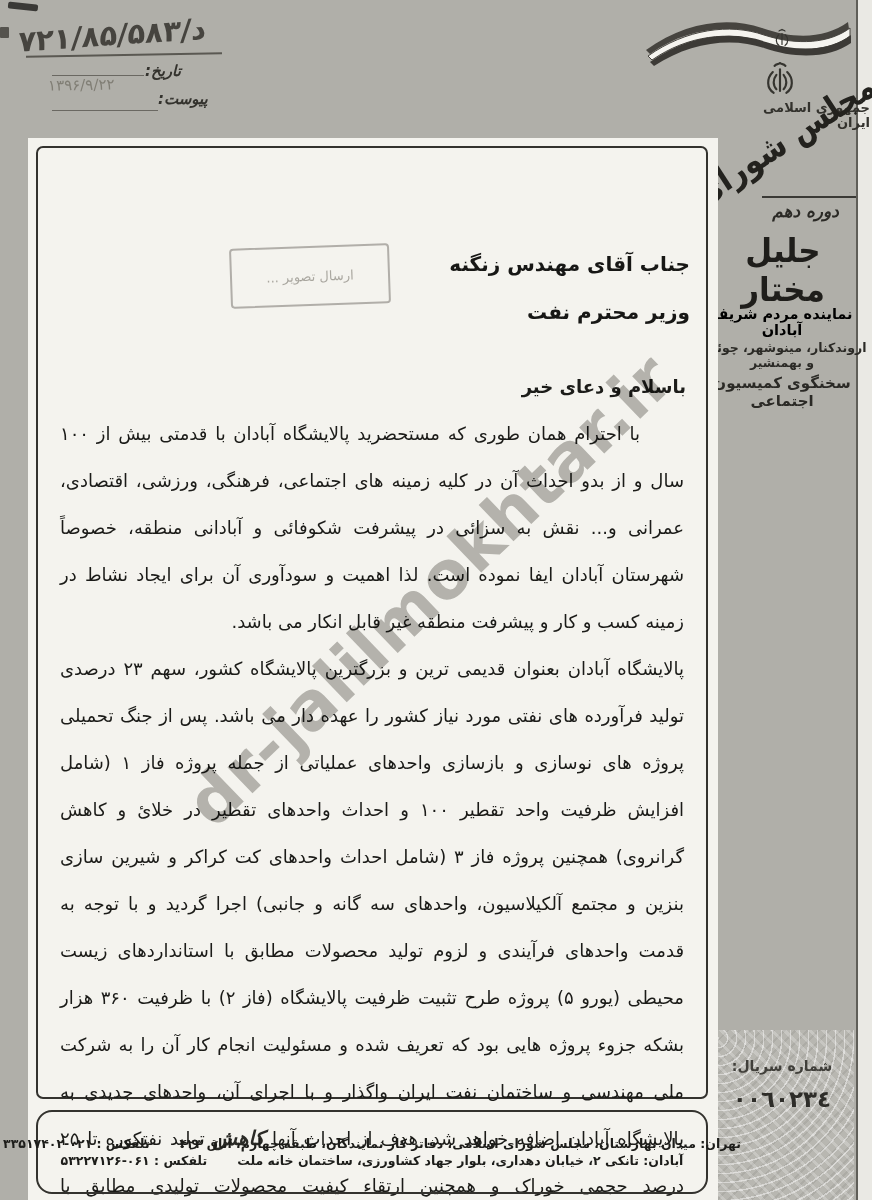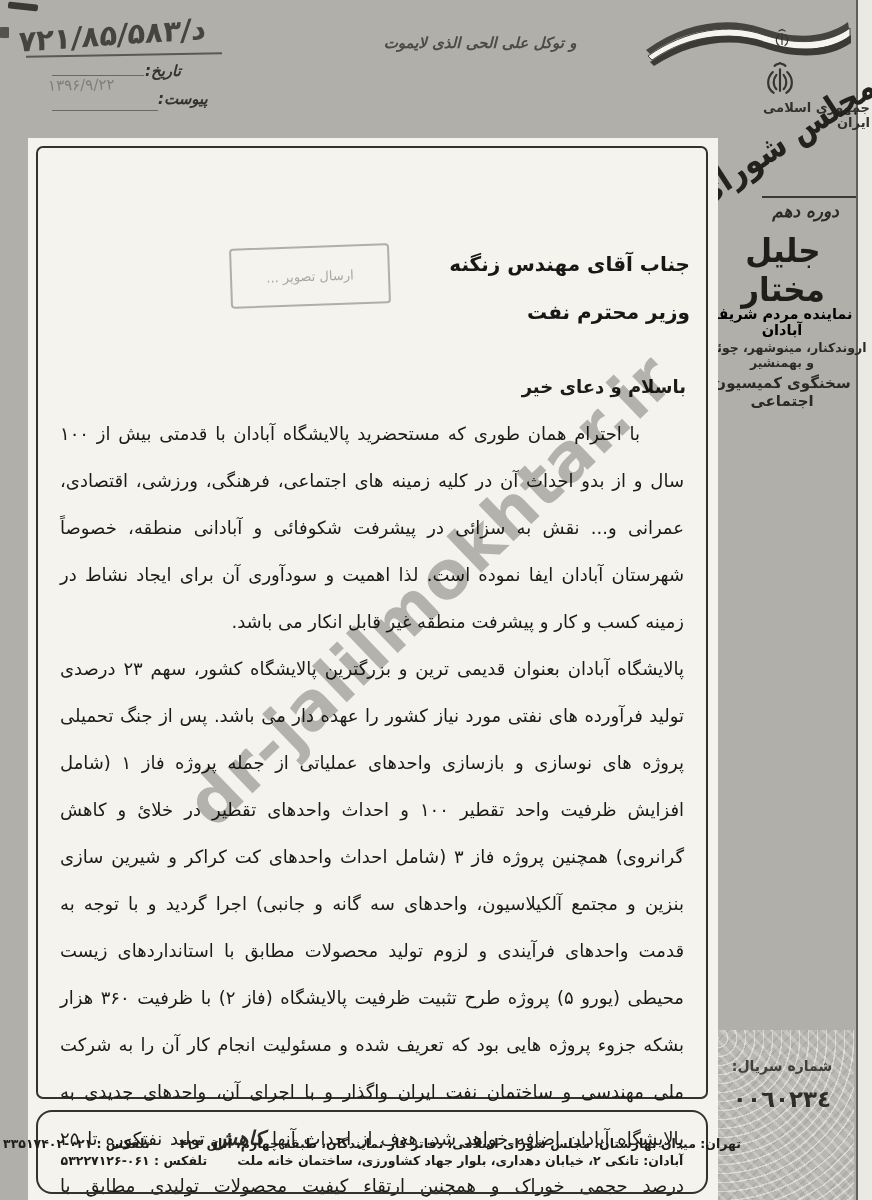--- a/index.html
+++ b/index.html
@@ -117,21 +117,20 @@
 
 <div class="abs ref-number">د/۷۲۱/۸۵/۵۸۳</div>
 <div class="abs ref-line"></div>
 <div class="abs field-label date-label">تاریخ:</div>
 <div class="abs date-line"></div>
 <div class="abs date-value">۱۳۹۶/۹/۲۲</div>
 <div class="abs field-label attach-label">پیوست:</div>
 <div class="abs attach-line"></div>
 
 <div class="abs bismillah">
-  <div class="l2">و توکل علی الحی الذی لایموت</div>
 </div>
 
 <svg class="abs ribbon" viewBox="0 0 212 60">
   <path d="M4,36 C42,8 86,2 120,14 C154,26 184,24 206,8 L207,15 C186,30 152,33 118,21 C86,10 44,14 8,40 Z" fill="#46443f"></path>
   <path d="M6,42 C44,15 88,9 122,21 C156,32 188,29 208,14 L208,22 C188,37 154,40 120,28 C88,17 46,21 10,46 Z" fill="#f5f4ef" stroke="#46443f" stroke-width="1"></path>
   <path d="M8,48 C46,21 90,16 124,28 C158,39 190,36 209,21 L209,29 C190,43 156,46 122,34 C90,23 48,28 12,52 Z" fill="#3c3a36"></path>
 </svg>
 <svg class="abs emblem-small" viewBox="0 0 40 44">
   <path class="stroke" d="M13,12 C7,18 7,28 14,33"></path>
   <path class="stroke" d="M27,12 C33,18 33,28 26,33"></path>

